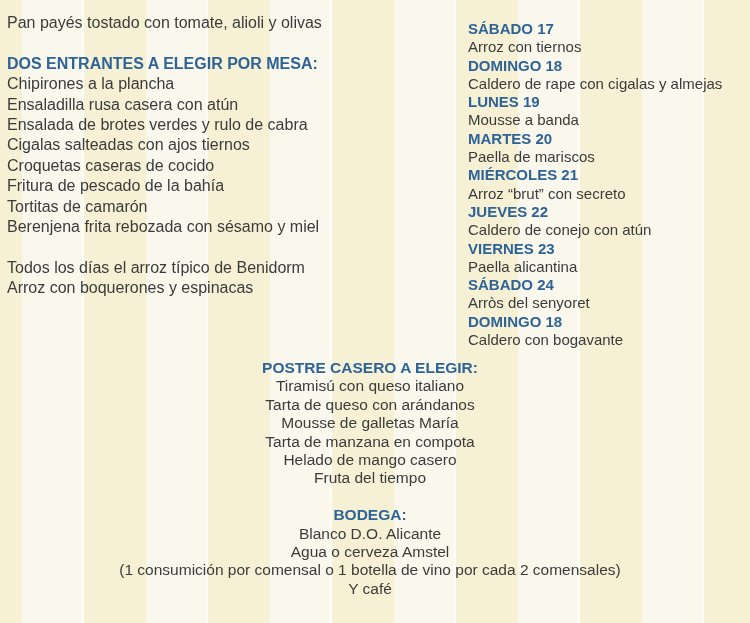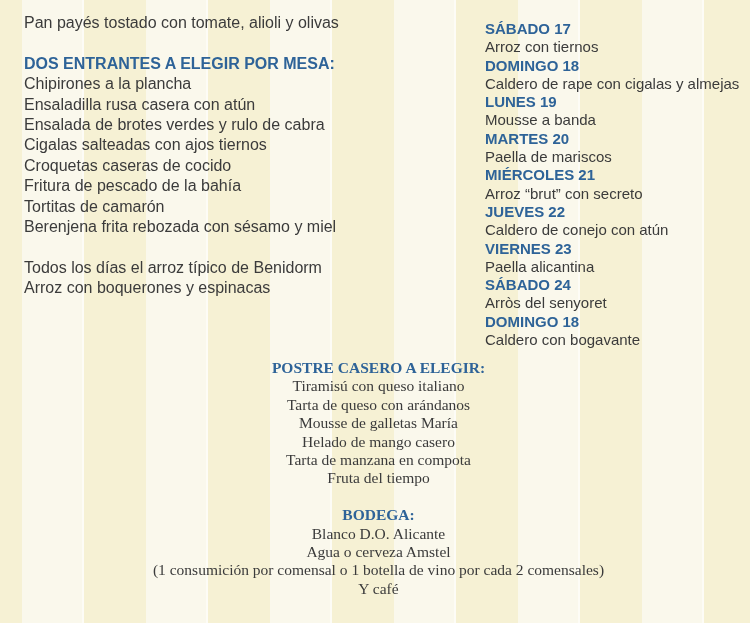--- a/index.html
+++ b/index.html
@@ -13,28 +13,28 @@
     background-color: #f9f7eb;
     background-image: repeating-linear-gradient(
       90deg,
       #f6f1d4 0px, #f6f1d4 62px,
       #faf8ec 62px, #faf8ec 122px,
       #fdfcf6 122px, #fdfcf6 124px
     );
     background-position: -40px 0;
   }
   .col { position: absolute; }
-  .line { min-height: 20.4px; line-height: 20.4px; white-space: nowrap; margin-left: 17px; }
+  .line { min-height: 20.4px; line-height: 20.4px; white-space: nowrap; }
   .left-col  { left: 7px;  top: 13px; font-size: 16px; }
   .left-col .line { min-height: 20.4px; line-height: 20.4px; }
   .right-col { left: 468px; top: 20px; font-size: 15px; }
   .right-col .line { min-height: 18.3px; line-height: 18.3px; }
   .center-col {
     left: 0; top: 359px; width: 740px;
-    text-align: center; font-size: 15.5px; font-family: Liberation Serif, serif;
+    text-align: center; font-size: 15.5px;
   }
   .center-col .line { min-height: 18.4px; line-height: 18.4px; }
   .heading { color: #2e6398; font-weight: bold; }
   .day     { color: #2e6398; font-weight: bold; }
 </style>
 </head>
 <body>
 
 <div class="page">
 
@@ -74,22 +74,22 @@
     <div class="line">Arròs del senyoret</div>
     <div class="line day">DOMINGO 18</div>
     <div class="line">Caldero con bogavante</div>
   </div>
 
   <div class="col center-col">
     <div class="line heading">POSTRE CASERO A ELEGIR:</div>
     <div class="line">Tiramisú con queso italiano</div>
     <div class="line">Tarta de queso con arándanos</div>
     <div class="line">Mousse de galletas María</div>
+    <div class="line">Tarta de manzana en compota</div>
     <div class="line">Helado de mango casero</div>
-    <div class="line">Tarta de manzana en compota</div>
     <div class="line">Fruta del tiempo</div>
     <div class="line"></div>
     <div class="line heading">BODEGA:</div>
     <div class="line">Blanco D.O. Alicante</div>
     <div class="line">Agua o cerveza Amstel</div>
     <div class="line">(1 consumición por comensal o 1 botella de vino por cada 2 comensales)</div>
     <div class="line">Y café</div>
   </div>
 
 </div>

